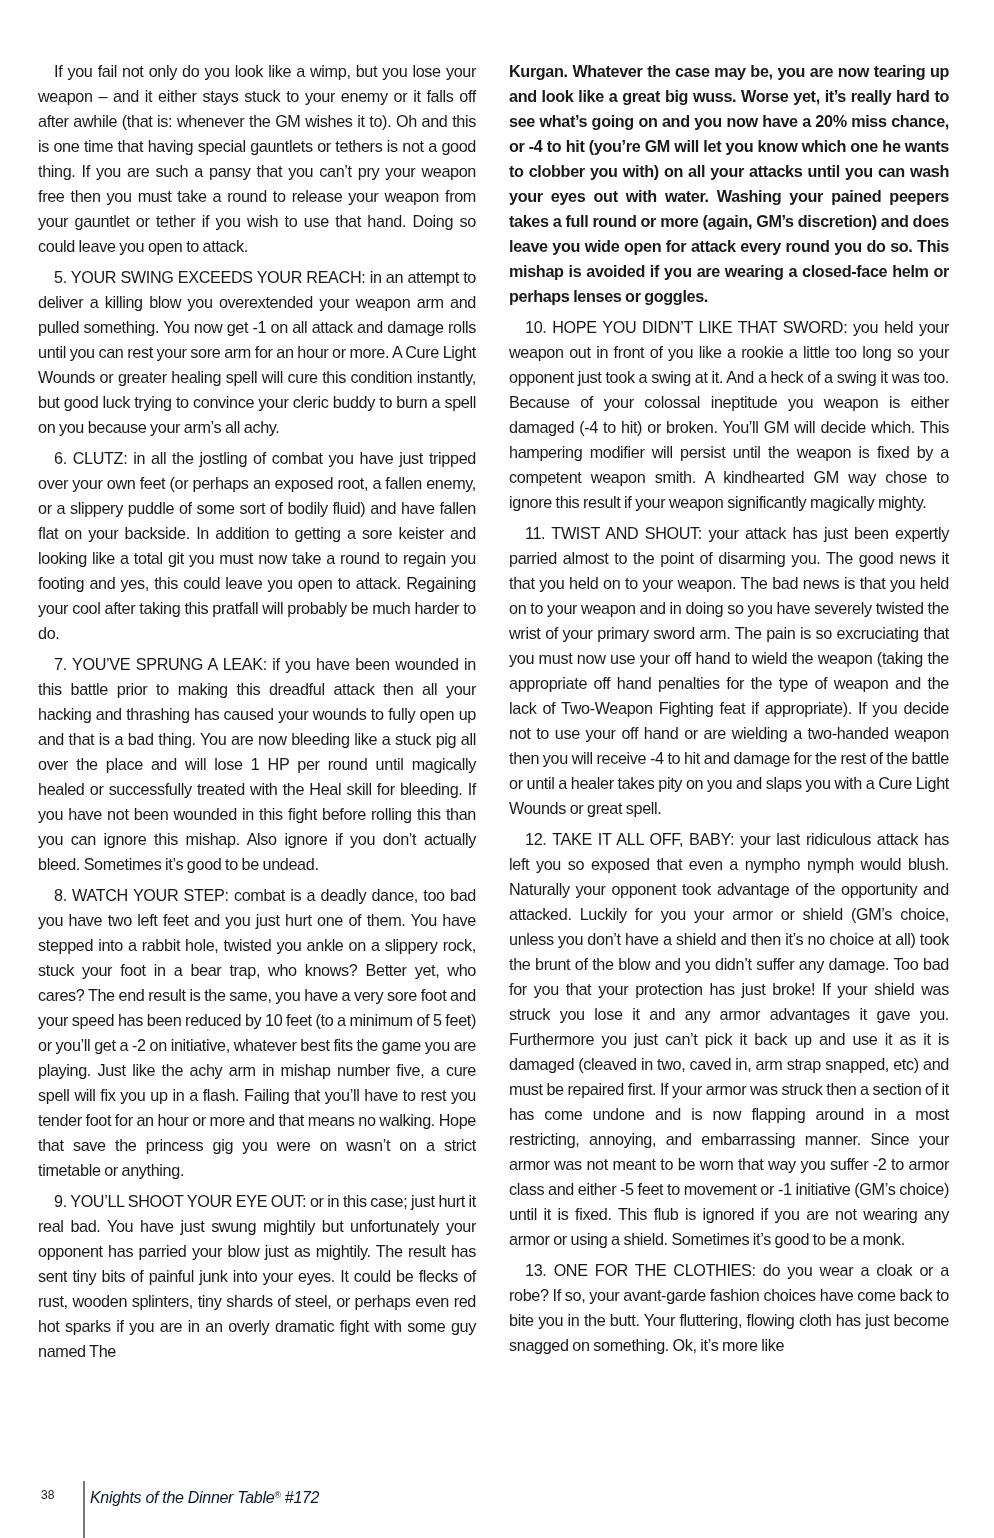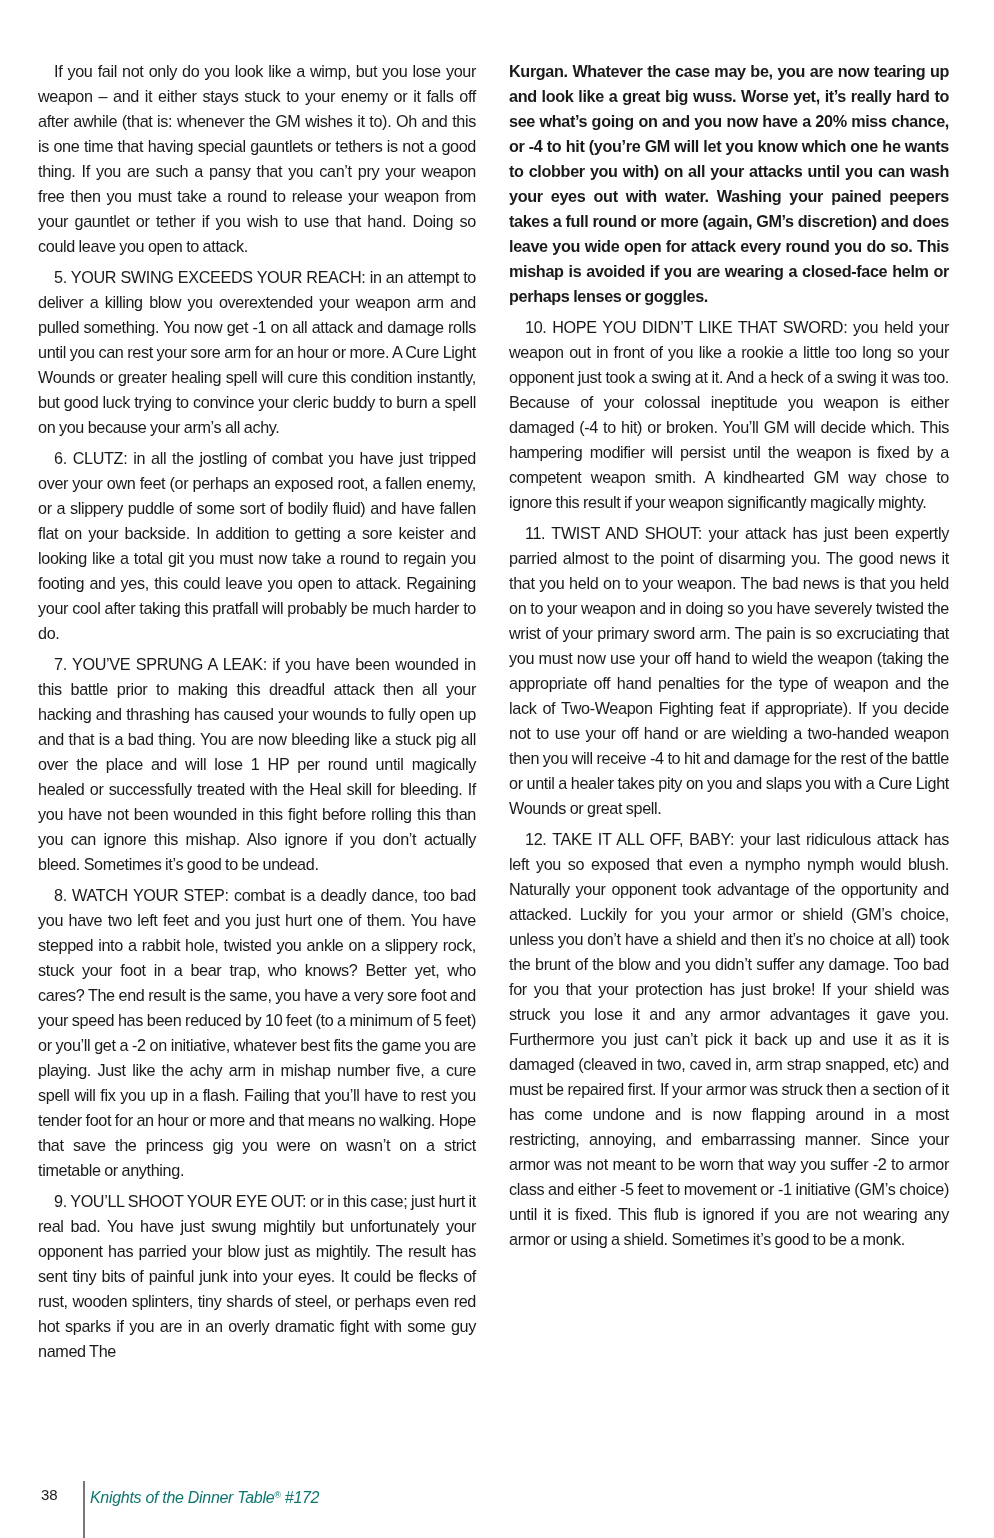--- a/index.html
+++ b/index.html
@@ -33,40 +33,40 @@
       text-indent: 16px;
     }
     .para.cont { text-indent: 0; font-weight: bold; }
     .para .heading {
       font-weight: normal;
     }
     .footer-num {
       position: absolute;
       left: 41px;
       top: 1485px;
-      font-size: 15px;
+      font-size: 12px;
       line-height: 20px;
       color: #1a1a1a;
     }
     .footer-divider {
       position: absolute;
       left: 83px;
       top: 1481px;
       width: 2px;
       height: 57px;
       background: #777777;
     }
     .footer-title {
       position: absolute;
       left: 90px;
       top: 1485px;
       font-size: 16px;
       line-height: 20px;
       font-style: italic;
-      color: #0f766e;
+      color: #0f172a;
       letter-spacing: -0.3px;
     }
     .footer-title sup {
       font-size: 9px;
       vertical-align: 5px;
     }
   </style>
 </head>
 <body>
 
@@ -97,17 +97,20 @@
   </p>
   <p class="para">
     <span class="heading">10. HOPE YOU DIDN’T LIKE THAT SWORD:</span><span> you held your weapon out in front of you like a rookie a little too long so your opponent just took a swing at it. And a heck of a swing it was too. Because of your colossal ineptitude you weapon is either damaged (-4 to hit) or broken. You’ll GM will decide which. This hampering modifier will persist until the weapon is fixed by a competent weapon smith. A kindhearted GM way chose to ignore this result if your weapon significantly magically mighty.</span>
   </p>
   <p class="para">
     <span class="heading">11. TWIST AND SHOUT:</span><span> your attack has just been expertly parried almost to the point of disarming you. The good news it that you held on to your weapon. The bad news is that you held on to your weapon and in doing so you have severely twisted the wrist of your primary sword arm. The pain is so excruciating that you must now use your off hand to wield the weapon (taking the appropriate off hand penalties for the type of weapon and the lack of Two-Weapon Fighting feat if appropriate). If you decide not to use your off hand or are wielding a two-handed weapon then you will receive -4 to hit and damage for the rest of the battle or until a healer takes pity on you and slaps you with a Cure Light Wounds or great spell.</span>
   </p>
   <p class="para">
     <span class="heading">12. TAKE IT ALL OFF, BABY:</span><span> your last ridiculous attack has left you so exposed that even a nympho nymph would blush. Naturally your opponent took advantage of the opportunity and attacked. Luckily for you your armor or shield (GM’s choice, unless you don’t have a shield and then it’s no choice at all) took the brunt of the blow and you didn’t suffer any damage. Too bad for you that your protection has just broke! If your shield was struck you lose it and any armor advantages it gave you. Furthermore you just can’t pick it back up and use it as it is damaged (cleaved in two, caved in, arm strap snapped, etc) and must be repaired first. If your armor was struck then a section of it has come undone and is now flapping around in a most restricting, annoying, and embarrassing manner. Since your armor was not meant to be worn that way you suffer -2 to armor class and either -5 feet to movement or -1 initiative (GM’s choice) until it is fixed. This flub is ignored if you are not wearing any armor or using a shield. Sometimes it’s good to be a monk.</span>
   </p>
+  <p class="para">
+    <span class="heading">13. ONE FOR THE CLOTHIES:</span><span> do you wear a cloak or a robe?  If so, your avant-garde fashion choices have come back to bite you in the butt. Your fluttering, flowing cloth has just become snagged on something. Ok, it’s more like</span>
+  </p>
 </div>
 
 <div class="footer-num">38</div>
 <div class="footer-divider"></div>
 <div class="footer-title"><span>Knights of the Dinner Table</span><sup>®</sup><span> #172</span></div>
 
 </body></html>

